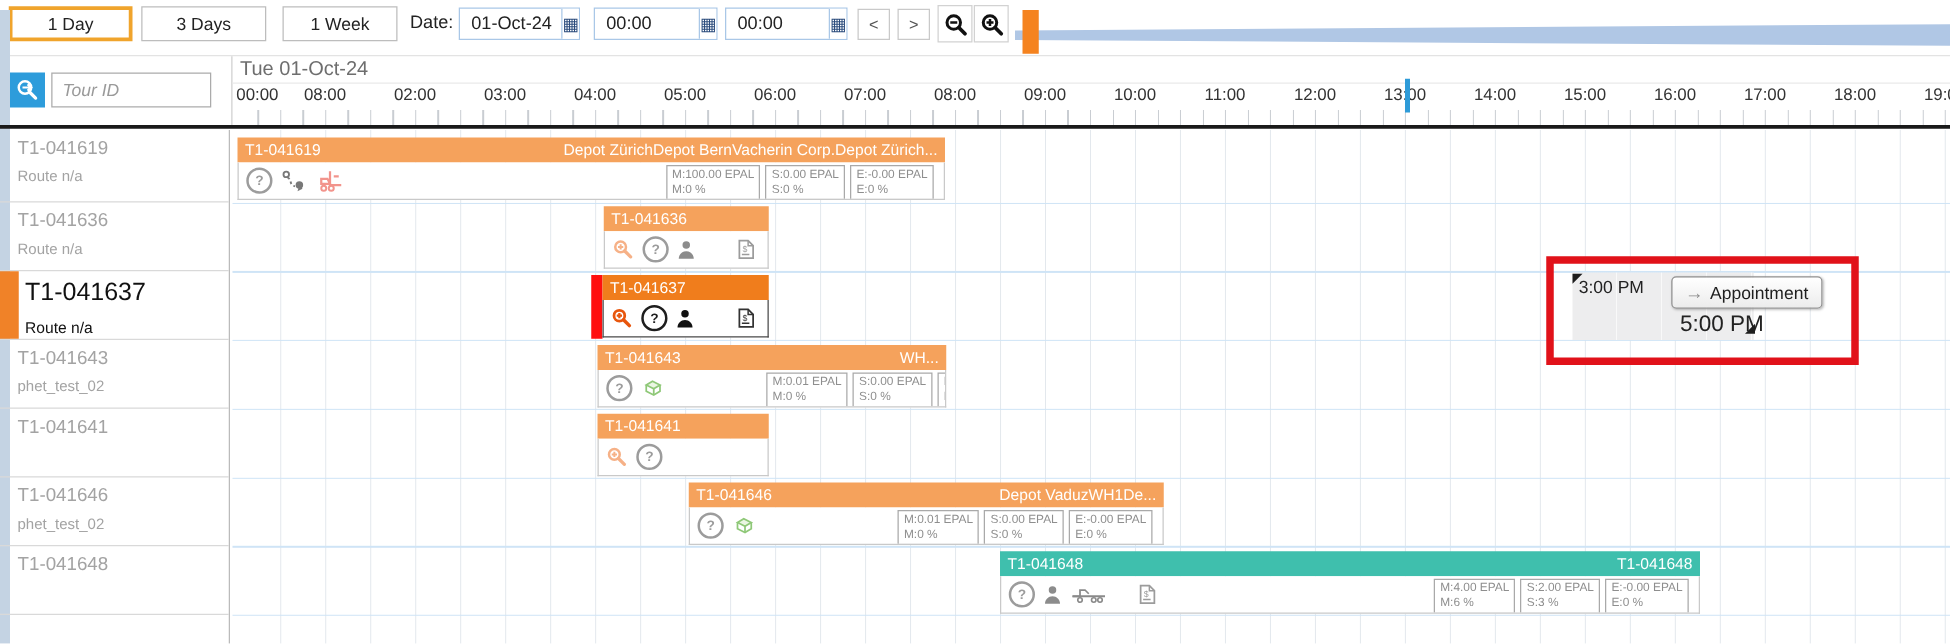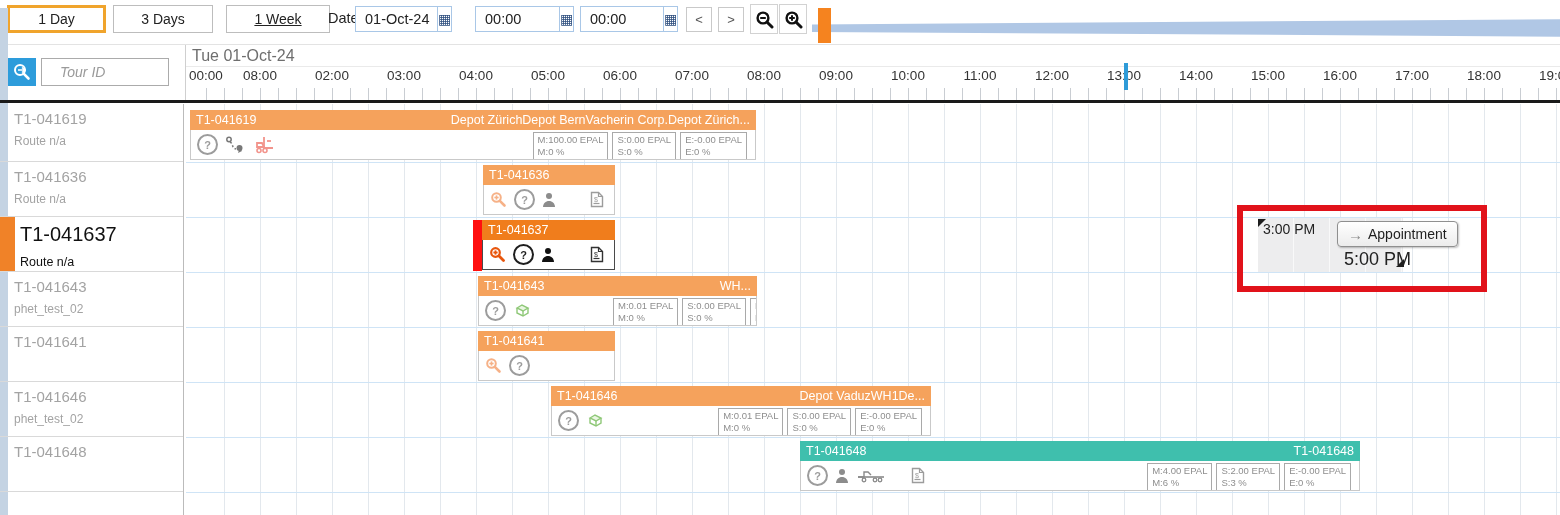--- a/index.html
+++ b/index.html
@@ -23,21 +23,21 @@
   .slider-track{position:absolute;left:812px;top:19px;width:748px;height:18px;background:#B0C7E5;
                 clip-path:polygon(0 30%,100% 2%,100% 98%,0 72%);}
   .slider-handle{position:absolute;left:818px;top:8px;width:13px;height:35px;background:#F5831F;cursor:ew-resize;}
   .toolbar-sep{position:absolute;left:0;top:44px;width:1560px;height:1px;background:#E3E3E3;}
   
   .left-strip{position:absolute;left:0;top:8px;width:8px;height:507px;background:#C4D3E3;}
   .search-go{position:absolute;left:8px;top:58px;width:28px;height:28px;background:#2D9CDB;
              display:flex;align-items:center;justify-content:center;cursor:pointer;}
   .search-input{position:absolute;left:41px;top:58px;width:128px;height:28px;box-sizing:border-box;
                 border:1px solid #ABABAB;font-family:inherit;font-size:14px;font-style:italic;
-                color:#333;padding:0 18px;outline:none;}
+                color:#333;padding:0 8px;outline:none;}
   .search-input::placeholder{color:#9A9A9A;font-style:italic;}
   .hdr-vsep{position:absolute;left:185px;top:45px;width:1px;height:56px;background:#CFCFCF;}
   .day-label{position:absolute;left:192px;top:47px;font-size:16px;color:#6E6E6E;}
   .day-sep{position:absolute;left:186px;top:66px;width:1374px;height:1px;background:#EAEAEA;}
   .hours{position:absolute;left:186px;top:66px;width:1374px;height:22px;overflow:hidden;}
   .hour{position:absolute;top:2px;font-size:13.5px;color:#333;white-space:nowrap;transform:translateX(-50%);}
   .hour.first{transform:none;}
   .ticks{position:absolute;left:186px;top:88px;width:1374px;height:12px;
          background-image:repeating-linear-gradient(to right,transparent 0 17px,#C9CDD2 17px 18px);
          background-position:3px 0;}
@@ -95,24 +95,24 @@
   .annotation{position:absolute;left:1237px;top:205px;width:250px;height:87px;box-sizing:border-box;
               border:6px solid #E1121A;pointer-events:none;}
 </style>
 </head>
 <body>
 
 <div class="screen">
 
   <div class="vbtn active" style="left:7px;width:99px;">1 Day</div>
   <div class="vbtn" style="left:113px;width:100px;">3 Days</div>
-  <div class="vbtn" style="left:226px;width:104px;text-decoration:underline;">1 Week</div>
+  <div class="vbtn" style="left:226px;width:92px;">1 Week</div>
   <span class="tlabel" style="left:328px;">Date:</span>
 
-  <div class="field" style="left:355px;width:97px;">
+  <div class="field" style="left:367px;width:97px;">
     <input style="width: 70px;" value="01-Oct-24">
     <span class="grid-btn">
         <span>▦</span>
       </span>
   </div>
   <div class="field" style="left:475px;width:99px;">
     <input style="width: 72px;" value="00:00">
     <span class="grid-btn">
         <span>▦</span>
       </span>

